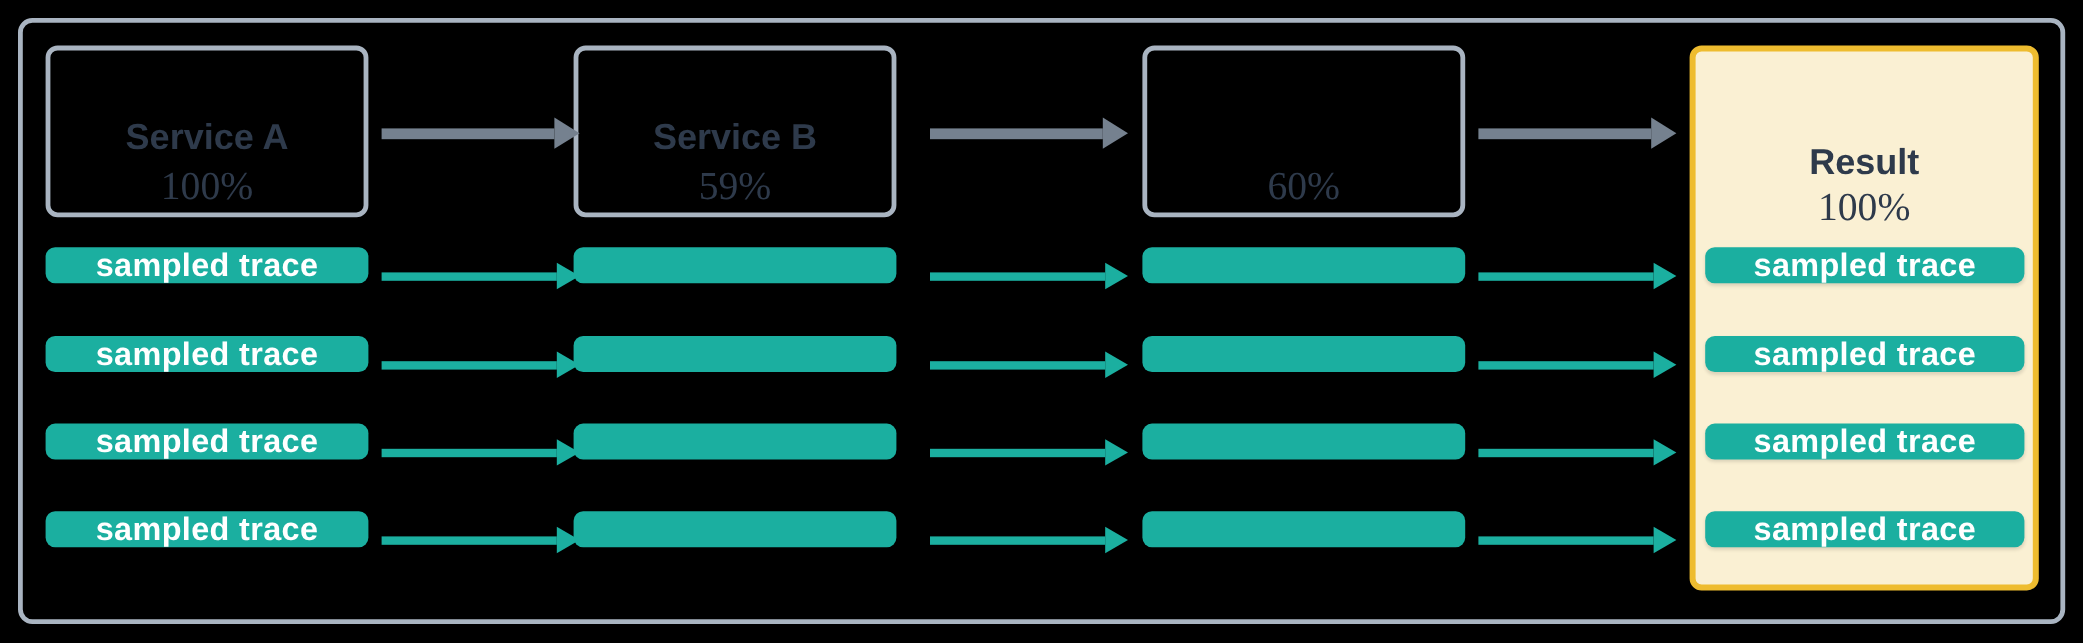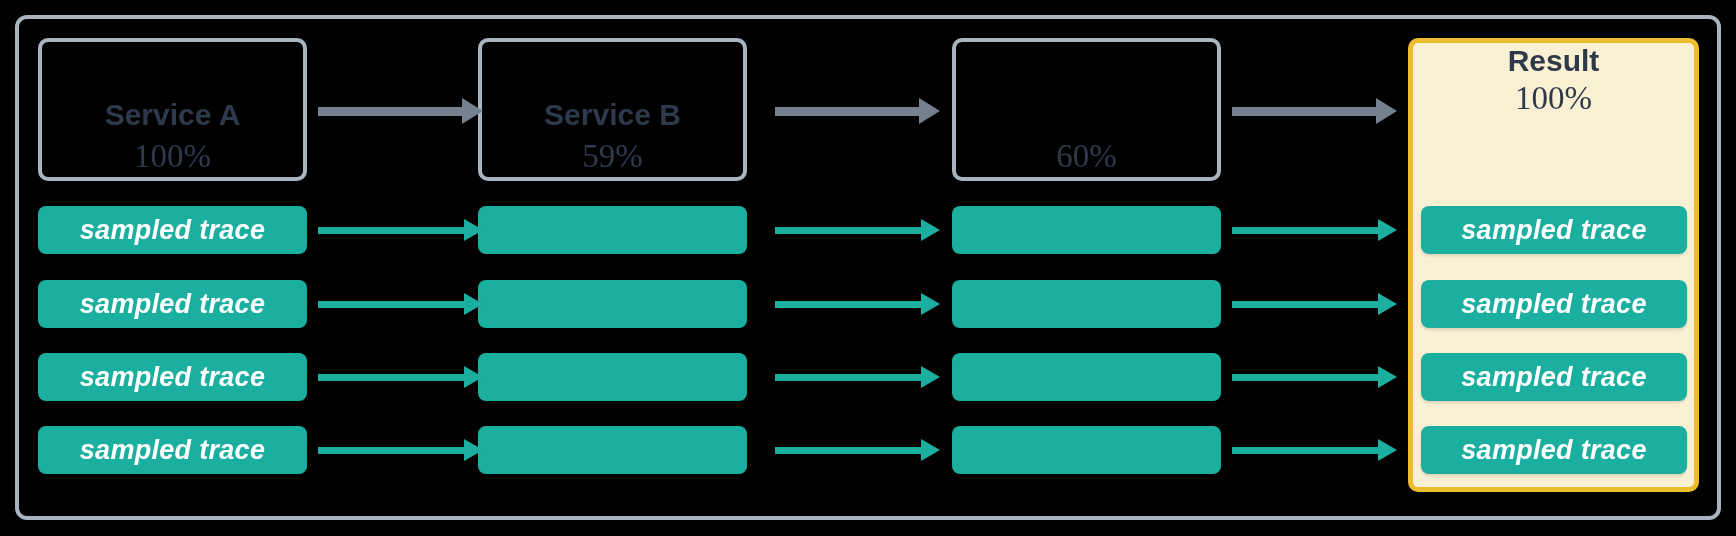--- a/index.html
+++ b/index.html
@@ -15,25 +15,25 @@
           gap:4px;background:transparent;}
   .c0{left:38px}.c1{left:478px}.c2{left:952px}
 
   .svc-name{font-size:30px;font-weight:bold;color:#2e3a4b;line-height:1.2;}
   .svc-rate{font-size:33px;font-weight:normal;color:#2e3a4b;line-height:1.2;font-family:Liberation Serif, serif;}
 
   .resultbox{position:absolute;left:1408px;top:38px;width:291px;height:454px;
              background:#faf0d3;border:5px solid #eebc2f;border-radius:10px;
              box-sizing:border-box;}
   .result-header{height:138px;display:flex;flex-direction:column;align-items:center;
-                 gap:0;}
+                 justify-content:center;gap:0;margin-top:44px;}
 
-  .bar{position:absolute;height:48px;border-radius:8px;background:#1bafa0;
+  .bar{position:absolute;height:30px;border-radius:8px;background:#1bafa0;
        display:flex;align-items:center;justify-content:center;
-       color:#ffffff;font-size:27px;font-weight:600;letter-spacing:0.3px;font-style:italic;}
+       color:#ffffff;font-size:27px;font-weight:600;letter-spacing:0.3px;}
   .bw{width:269px}
   .bres{left:1421px;width:266px;box-shadow:0 2px 3px rgba(0,0,0,0.12);}
   .r0{top:206px}.r1{top:280px}.r2{top:353px}.r3{top:426px}
 
   .arrow{position:absolute;width:165px;display:flex;align-items:center;}
   .g0{left:318px}.g1{left:775px}.g2{left:1232px}
   .ahdr{top:98px;height:26px;}
   .ar0{top:219px;height:22px}.ar1{top:293px;height:22px}
   .ar2{top:366px;height:22px}.ar3{top:439px;height:22px}
   .arrow .shaft{flex:1;}

